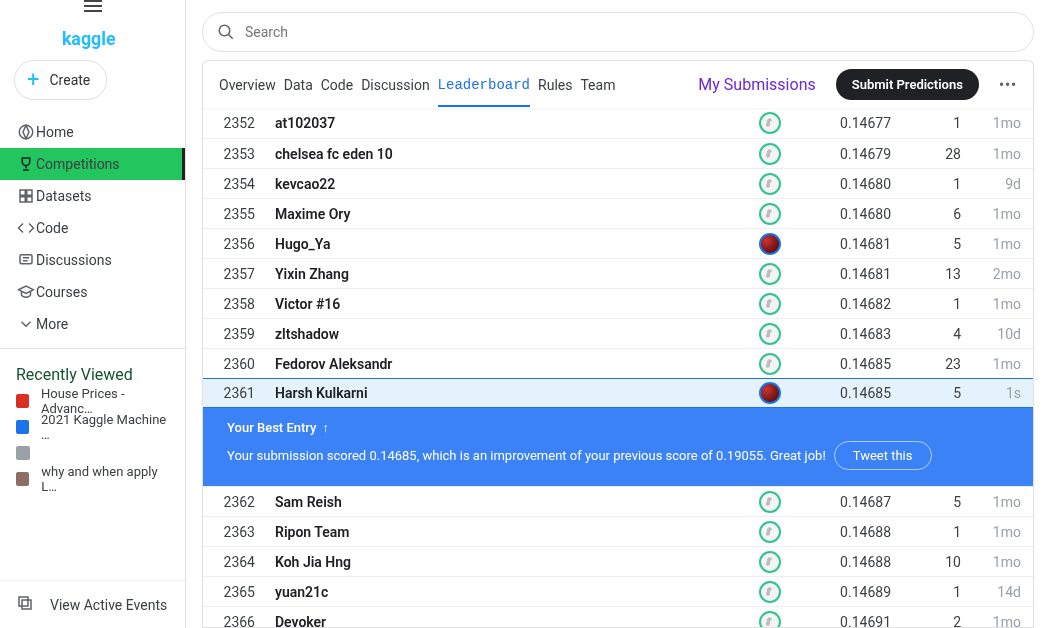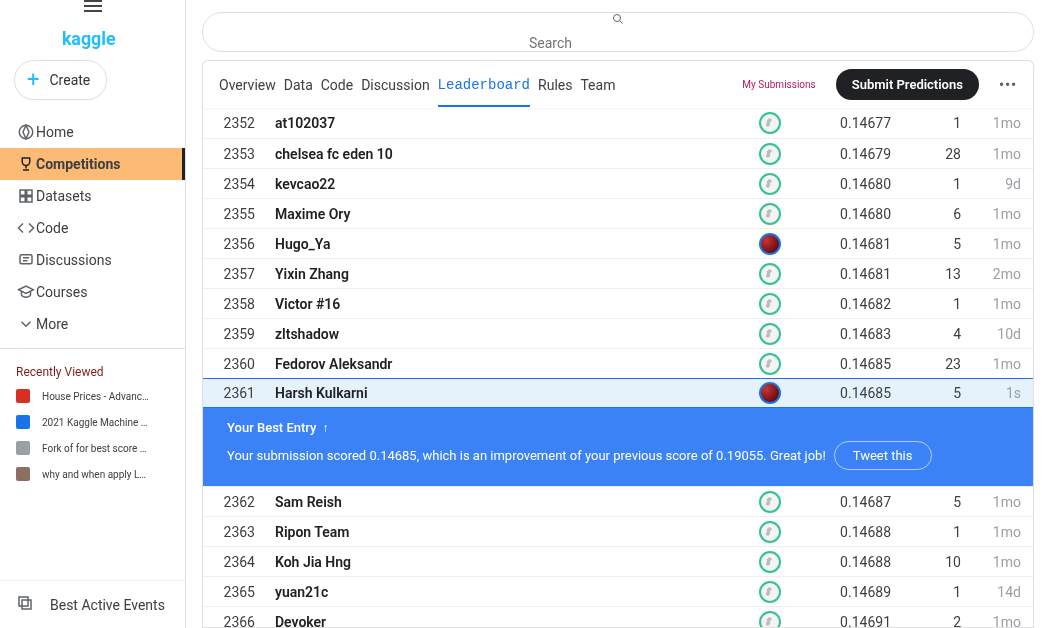--- a/index.html
+++ b/index.html
@@ -8,39 +8,39 @@
 
 
 .sidebar { width: 186px; border-right: 1px solid #e0e0e0; background: #fff; display: flex; flex-direction: column; }
 .sidebar-top { display: flex; align-items: center; height: 50px; padding: 0 14px; gap: 18px; flex-direction: column; }
 .hamburger { width: 18px; height: 14px; display: flex; flex-direction: column; justify-content: space-between; cursor: pointer; }
 .hamburger span { display: block; height: 2px; width: 100%; background: #444; }
 .create-btn { margin: 10px 14px 12px 14px; display: flex; align-items: center; gap: 10px; height: 40px; padding: 0 16px 0 12px; border: 1px solid #e0e0e0; border-radius: 24px; background: #fff; cursor: pointer; font-size: 14px; color: #333; box-shadow: 0 1px 2px rgba(0,0,0,0.03); width: fit-content; }
 .plus-icon { color: #20beff; font-size: 22px; line-height: 1; font-weight: 400; }
 .nav { padding-top: 4px; }
 .nav-item { display: flex; align-items: center; height: 32px; padding: 0 16px; font-size: 14px; color: #3c4043; cursor: pointer; border-radius: 0 24px 24px 0; margin-right: 8px; }
-.nav-item.active { background: #fdba74; font-weight: 700; border-right: 3px solid #202124; border-radius: 0; margin-right: 0; }
+.nav-item.active { background: #22c55e; font-weight: 400; border-right: 3px solid #202124; border-radius: 0; margin-right: 0; }
 .nav-item .icon { width: 20px; height: 20px; display: flex; align-items: center; justify-content: center; color: #5f6368; }
 .nav-item.active .icon { color: #202124; }
 .divider { height: 1px; background: #e0e0e0; margin: 8px 0; }
-.recent-header { padding: 8px 16px 4px; font-size: 12px; color: #7f1d1d; }
-.recent-item { display: flex; align-items: center; gap: 12px; height: 26px; padding: 0 16px; font-size: 10px; color: #3c4043; cursor: pointer; }
+.recent-header { padding: 8px 16px 4px; font-size: 16px; color: #14532d; }
+.recent-item { display: flex; align-items: center; gap: 12px; height: 26px; padding: 0 16px; font-size: 13px; color: #3c4043; cursor: pointer; }
 .recent-item .mini-icon { width: 14px; height: 14px; border-radius: 2px; display: inline-block; }
 .sidebar-footer { margin-top: auto; display: flex; align-items: center; gap: 16px; height: 48px; padding: 0 16px; font-size: 14px; color: #3c4043; cursor: pointer; border-top: 1px solid #f0f0f0; }
 
 
 .main { flex: 1; display: flex; flex-direction: column; overflow: hidden; }
-.search-bar { margin: 12px 16px 0 16px; height: 40px; border: 1px solid #e0e0e0; border-radius: 24px; display: flex; align-items: center; padding: 0 14px; gap: 10px; background: #fff; flex-direction: column; }
+.search-bar { margin: 12px 16px 0 16px; height: 40px; border: 1px solid #e0e0e0; border-radius: 24px; display: flex; align-items: center; padding: 0 14px; gap: 10px; background: #fff; }
 .search-bar input { border: none; outline: none; flex: 1; font-size: 14px; color: #5f6368; background: transparent; }
 
 .tabs-card { margin: 8px 16px 0 16px; background: #fff; border: 1px solid #e0e0e0; border-bottom: none; border-radius: 6px 6px 0 0; box-shadow: 0 1px 3px rgba(0,0,0,0.05); height: 48px; display: flex; align-items: center; padding: 0 16px; gap: 20px; }
 .tabs { display: flex; gap: 8px; flex: 1; }
 .tab { font-size: 14px; color: #3c4043; padding: 14px 0 12px; cursor: pointer; border-bottom: 2px solid transparent; }
 .tab.active { color: #1a73e8; border-bottom-color: #1a73e8; font-weight: 500; font-family: Liberation Mono, monospace; }
-.my-subs { font-size: 10px; color: #be185d; cursor: pointer; }
+.my-subs { font-size: 16px; color: #6d28d9; cursor: pointer; }
 .submit-btn { background: #202124; color: #fff; border: none; padding: 8px 16px; border-radius: 20px; font-size: 13px; font-weight: 600; cursor: pointer; }
 .more-dots { cursor: pointer; color: #5f6368; letter-spacing: 1px; font-weight: 700; font-size: 14px; }
 
 .table-wrap { margin: 0 16px 0 16px; border: 1px solid #e0e0e0; border-top: none; overflow-y: auto; flex: 1; }
 .row { display: flex; align-items: center; height: 30px; border-top: 1px solid #eee; padding: 0 12px; font-size: 14px; }
 .row:first-child { border-top: none; }
 .row.highlight { background: #e6f2fb; border-top: 1px solid #1a73e8; border-bottom: 1px solid #1a73e8; }
 .col-rank { width: 60px; text-align: right; color: #3c4043; padding-right: 20px; }
 .col-team { flex: 1; color: #202124; font-weight: 600; }
 .col-members { width: 40px; display: flex; justify-content: flex-end; }
@@ -152,33 +152,32 @@
         <div class="recent-item">
           <span class="mini-icon" style="background:#d93025"></span>
           <span>House Prices - Advanc…</span>
         </div>
         <div class="recent-item">
           <span class="mini-icon" style="background:#1a73e8"></span>
           <span>2021 Kaggle Machine …</span>
         </div>
         <div class="recent-item">
           <span class="mini-icon" style="background:#9aa0a6"></span>
-          <span>Fork of for best score …</span>
         </div>
         <div class="recent-item">
           <span class="mini-icon" style="background:#8d6e63"></span>
           <span>why and when apply L…</span>
         </div>
       </div>
     <div class="sidebar-footer">
       <span class="icon"><svg viewBox="0 0 24 24" fill="none" stroke="#5f6368" stroke-width="2">
             <rect x="4" y="4" width="12" height="12"></rect>
             <rect x="8" y="8" width="12" height="12"></rect>
           </svg></span>
-      <span>Best Active Events</span>
+      <span>View Active Events</span>
     </div>
   </aside>
 
   <main class="main">
     <div class="search-bar">
       <svg width="18" height="18" viewBox="0 0 24 24" fill="none" stroke="#5f6368" stroke-width="2">
           <circle cx="10" cy="10" r="7"></circle>
           <line x1="21" y1="21" x2="15" y2="15"></line>
         </svg>
       <input type="text" placeholder="Search" style="">

